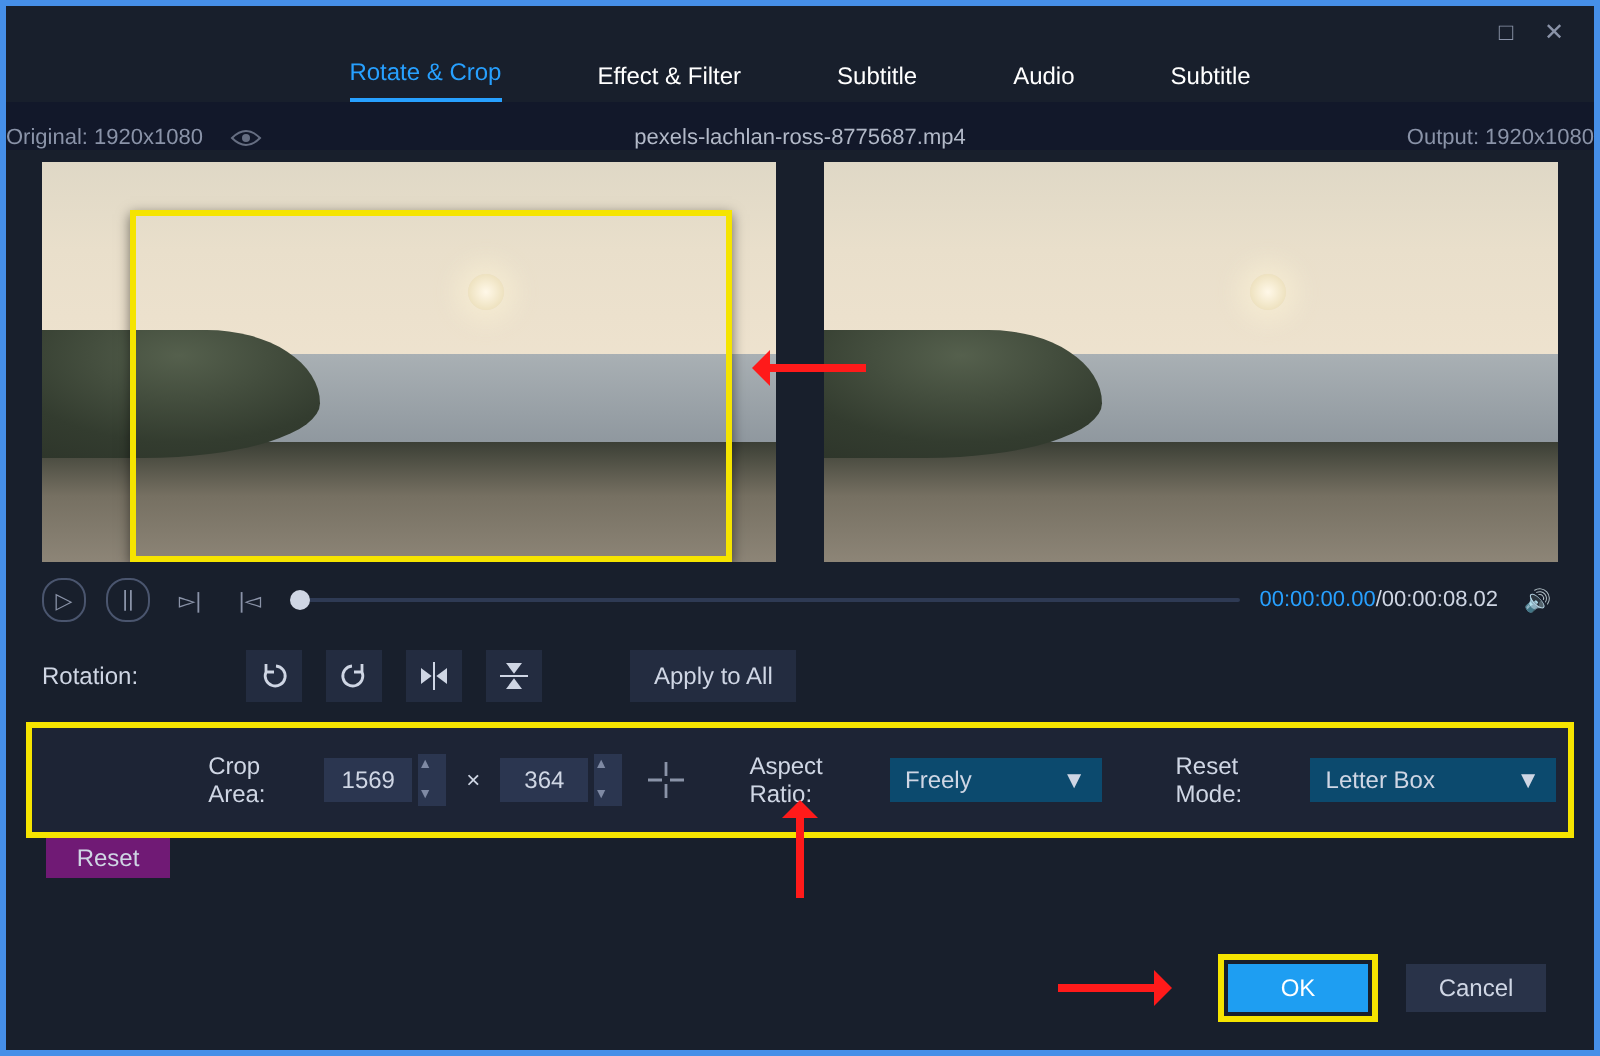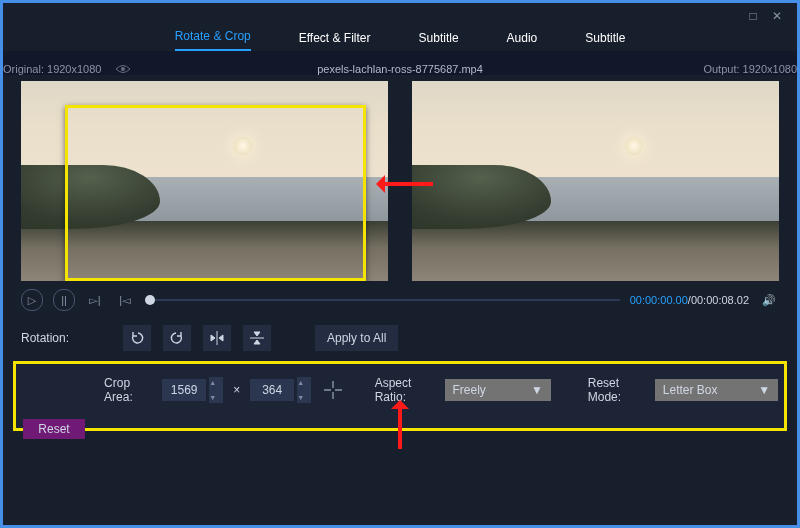--- a/index.html
+++ b/index.html
@@ -37,25 +37,25 @@
   .seek{flex:1;height:2px;background:#2e3a54;border-radius:1px;position:relative}
   .seek .dot{position:absolute;left:0;top:-4px;width:10px;height:10px;border-radius:50%;background:#cfd6e4}
   .time{font-size:11px}
   .time .cur{color:#27a0ff}
   
   .rowlbl{position:absolute;left:18px;color:#cfd6e4;font-size:12px}
   .rotation{position:absolute;top:322px;left:120px;display:flex;gap:12px;align-items:center}
   .sq{width:28px;height:26px;background:#232c40;display:flex;align-items:center;justify-content:center;color:#cfd6e4}
   .apply{margin-left:32px;padding:6px 12px;background:#232c40;color:#cfd6e4}
   
-  .croppanel{position:absolute;top:358px;left:10px;right:10px;height:52px;border:3px solid #f5e400;background:#1d2435;display:flex;align-items:center;padding:0 6px 12px 6px;gap:10px;font-size:12px}
+  .croppanel{position:absolute;top:358px;left:10px;right:10px;height:52px;border:3px solid #f5e400;background:#1d2435;display:flex;align-items:center;padding:0 6px 0 6px;gap:10px;font-size:12px}
   .fld{display:flex;align-items:center;gap:3px}
   .numin{width:44px;height:22px;background:#2b3650;display:flex;align-items:center;justify-content:center;color:#cfd6e4}
   .stepper{width:14px;height:22px;background:#2b3650;display:flex;flex-direction:column;justify-content:space-between;color:#7f8aa4;font-size:7px;padding:2px 0}
-  .sel{height:22px;background:#737373;display:flex;align-items:center;justify-content:space-between;padding:0 8px;color:#cfd6e4}
+  .sel{height:22px;background:#0c4a6e;display:flex;align-items:center;justify-content:space-between;padding:0 8px;color:#cfd6e4}
   .selA{width:108px}.selZ{width:128px}
   .reset{position:absolute;left:20px;top:416px;width:62px;height:20px;background:#701a75;display:flex;align-items:center;justify-content:center}
   
   .arrowU{position:absolute;left:50%;bottom:76px;transform:translateX(-50%);display:flex;flex-direction:column;align-items:center}
   .arrowU::before{content:"";border:9px solid transparent;border-bottom-color:#ff1a1a}
   .arrowU .bar{width:4px;height:40px;background:#ff1a1a}
   
   .footer{position:absolute;bottom:14px;right:24px;display:flex;align-items:center;gap:14px}
   .arrowR{display:flex;align-items:center}
   .arrowR .bar{width:48px;height:4px;background:#ff1a1a}
@@ -195,13 +195,22 @@
         <span>Letter Box</span>
         <span>▼</span>
       </div>
   </div>
   <div class="reset">Reset</div>
 
   <div class="arrowU">
       <div class="bar"></div>
     </div>
 
+  <div class="footer">
+    <div class="arrowR">
+        <div class="bar"></div>
+      </div>
+    <div class="okwrap">
+        <div class="btn ok">OK</div>
+      </div>
+    <div class="btn cancel">Cancel</div>
+  </div>
 </div>
 
 </body></html>

